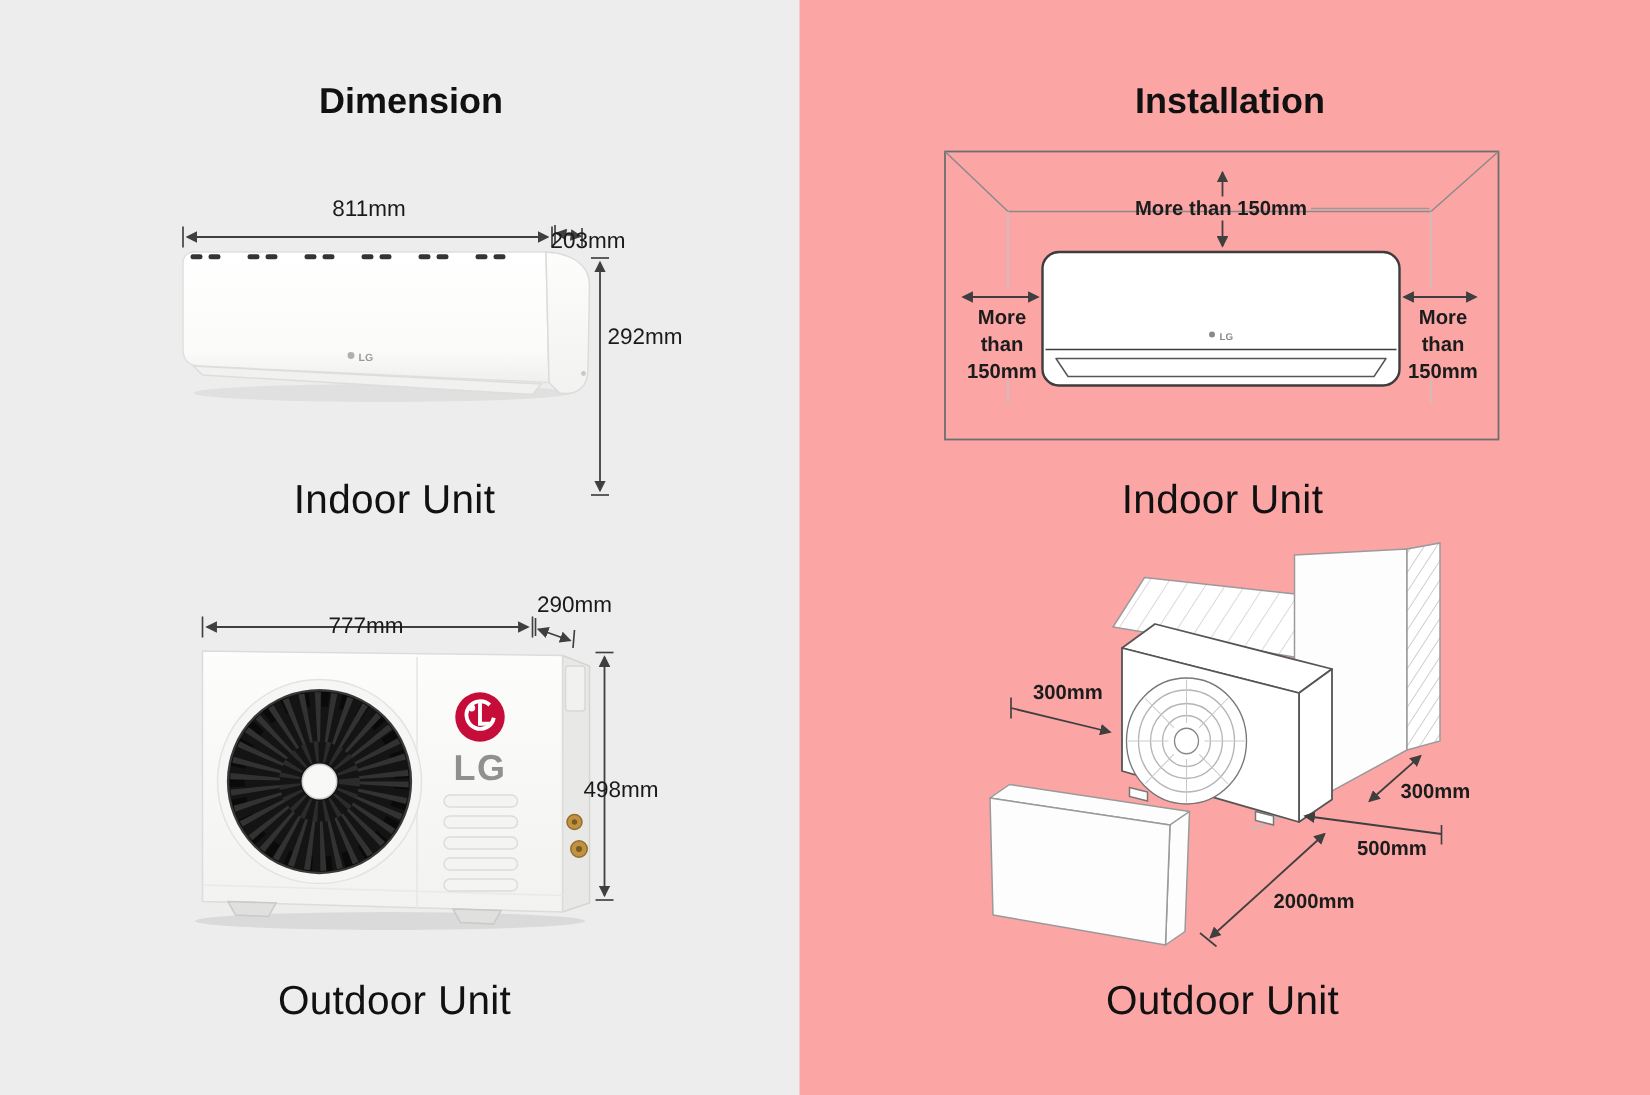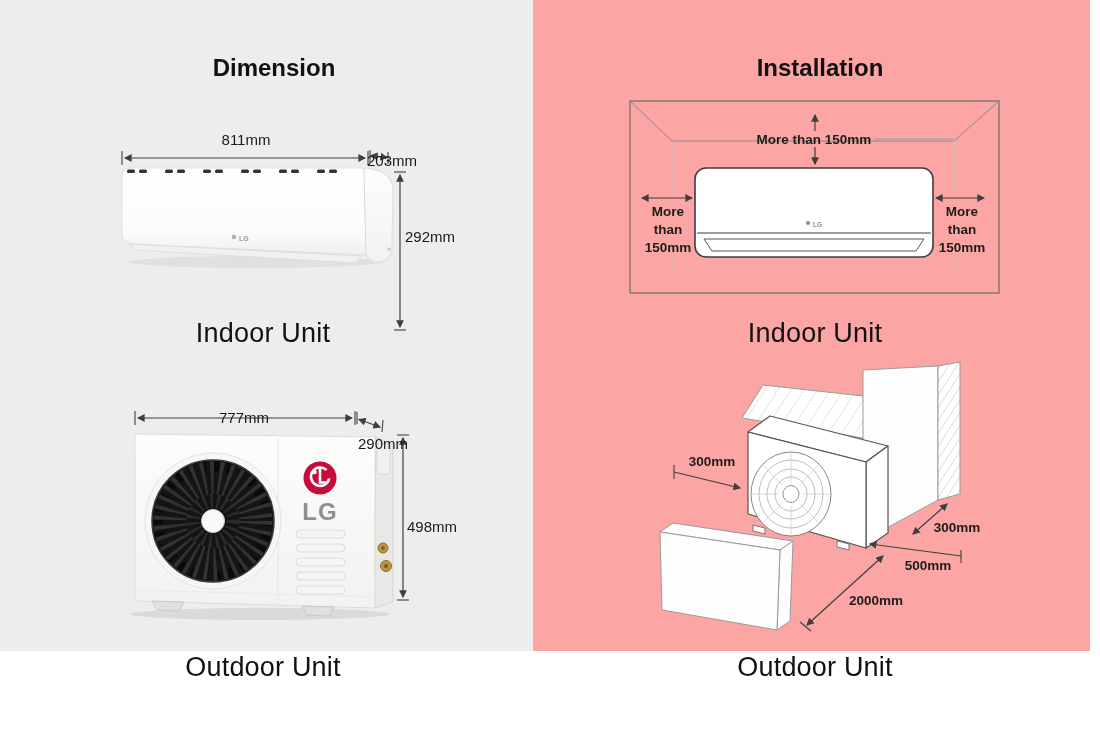--- a/index.html
+++ b/index.html
@@ -1,18 +1,18 @@
 <!DOCTYPE html>
 <html><head>
 <meta charset="utf-8">
 <style>
   html,body{margin:0;padding:0;background:#fff;}
   .stage{position:relative;width:1100px;height:730px;overflow:hidden;
          font-family:"Liberation Sans",sans-serif;color:#111;}
-  .panel{position:absolute;top:0;height:651px;}
+  .panel{position:absolute;top:0;height:730px;padding-left:44px;}
   .panel.left{left:0;width:543px;background:#ededed;}
   .panel.right{left:533px;width:557px;background:#fca5a5;}
   .title{position:absolute;transform:translateX(-50%);font-size:24px;font-weight:700;
          color:#111;white-space:nowrap;}
   .caption{position:absolute;transform:translateX(-50%);font-size:27px;font-weight:500;
            color:#111;white-space:nowrap;letter-spacing:.2px;}
   .mm{position:absolute;transform:translateX(-50%);font-size:15px;font-weight:500;
       color:#1a1a1a;white-space:nowrap;}
   svg{position:absolute;overflow:visible;}
   .dimline{stroke:#3f3f3f;stroke-width:1.2;fill:none;}
@@ -89,21 +89,21 @@
       <line class="tick" x1="283" y1="27" x2="283" y2="39"></line>
       <line class="dimline" x1="266" y1="30.5" x2="282" y2="32.5" marker-start="url(#ar)" marker-end="url(#ar)"></line>
 
       <line class="tick" x1="289" y1="47" x2="301" y2="47"></line>
       <line class="tick" x1="289" y1="205" x2="301" y2="205"></line>
       <line class="dimline" x1="295" y1="50" x2="295" y2="202" marker-start="url(#ar)" marker-end="url(#ar)"></line>
     </svg>
 
     <div class="mm" style="left:246px;top:131px;">811mm</div>
     <div class="mm" style="left:392px;top:130px;margin-top:22px;">203mm</div>
-    <div class="mm" style="left:430px;top:228px;">292mm</div>
+    <div class="mm" style="left:430px;top:216px;">292mm</div>
 
     <div class="caption" style="left:263px;top:318px;">Indoor Unit</div>
 
     <svg style="left:120px;top:390px;" width="345" height="235" viewBox="0 0 345 235">
       <ellipse cx="140" cy="224" rx="130" ry="6" fill="rgba(0,0,0,0.08)"></ellipse>
       <path d="M 255,47 L 273,54 L 273,212 L 255,218 Z" fill="#e8e8e6" stroke="#d5d5d3" stroke-width="1"></path>
       <path d="M 15,44 L 255,47 L 255,218 L 15,211 Z" fill="url(#gOut)" stroke="#dddcda" stroke-width="1"></path>
       <line x1="158" y1="48" x2="158" y2="216" stroke="#e6e6e4"></line>
       <line x1="15" y1="200" x2="255" y2="207" stroke="#e9e9e7"></line>
       <rect x="257" y="54" width="13" height="30" rx="2" fill="#f1f1ef" stroke="#d8d8d6"></rect>
@@ -148,22 +148,22 @@
       <line class="tick" x1="237" y1="22" x2="237" y2="34"></line>
       <line class="tick" x1="263" y1="30" x2="262" y2="42"></line>
       <line class="dimline" x1="239" y1="29.5" x2="260" y2="37" marker-start="url(#ar)" marker-end="url(#ar)"></line>
 
       <line class="tick" x1="277" y1="45" x2="289" y2="45"></line>
       <line class="tick" x1="277" y1="210" x2="289" y2="210"></line>
       <line class="dimline" x1="283" y1="48" x2="283" y2="207" marker-start="url(#ar)" marker-end="url(#ar)"></line>
     </svg>
 
     <div class="mm" style="left:244px;top:409px;">777mm</div>
-    <div class="mm" style="left:383px;top:395px;margin-top:40px;">290mm</div>
-    <div class="mm" style="left:432px;top:518px;">498mm</div>
+    <div class="mm" style="left:383px;top:395px;">290mm</div>
+    <div class="mm" style="left:414px;top:518px;">498mm</div>
 
     <div class="caption" style="left:263px;top:652px;">Outdoor Unit</div>
   </section>
 
   <section class="panel right">
 
     <div class="title" style="left:287px;top:54px;">Installation</div>
 
     <svg style="left:87px;top:95px;" width="390" height="210" viewBox="0 0 390 210">
       <rect class="room" x="10" y="6" width="369" height="192"></rect>

